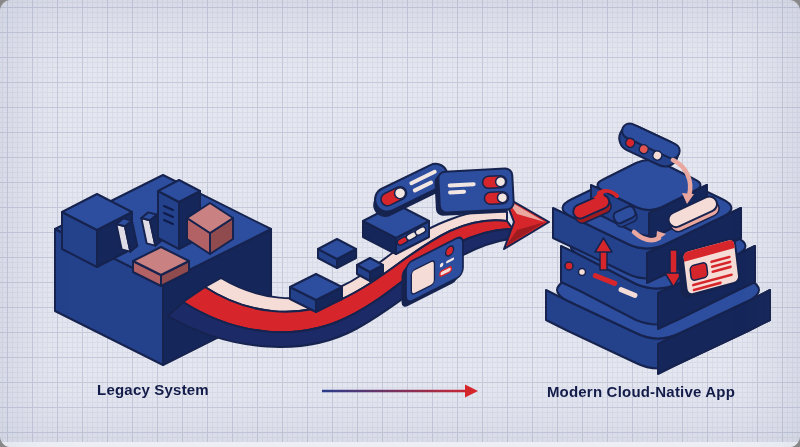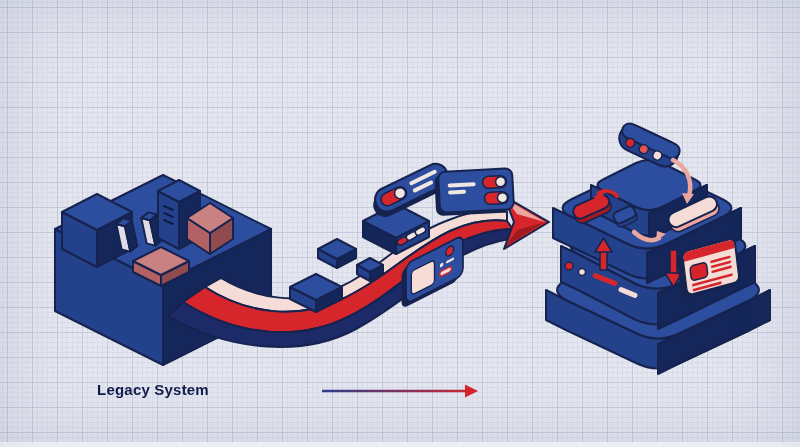--- a/index.html
+++ b/index.html
@@ -26,20 +26,21 @@
     position:relative;width:800px;height:447px;overflow:hidden;
     background-color:var(--bg);
     background-image:
       linear-gradient(var(--grid-major) 1px, transparent 1px),
       linear-gradient(90deg, var(--grid-major) 1px, transparent 1px),
       linear-gradient(var(--grid-minor) 1px, transparent 1px),
       linear-gradient(90deg, var(--grid-minor) 1px, transparent 1px);
     background-size:25px 25px,25px 25px,5px 5px,5px 5px;
     background-position:7px 7px,7px 7px,2px 2px,2px 2px;
     font-family:"Liberation Sans", sans-serif;
+    border-radius:11px;
   }
   .stage::after{content:"";position:absolute;inset:0;pointer-events:none;
     box-shadow:inset 0 0 70px rgba(90,100,140,.18);}
   .paper-edge{position:absolute;left:0;right:0;bottom:0;height:5px;background:var(--paper-edge);}
   svg{position:absolute;left:0;top:0;}
   .label{
     position:absolute;transform:translateX(-50%);
     color:var(--label);font-size:15px;font-weight:600;letter-spacing:.2px;white-space:nowrap;
   }
   
@@ -258,15 +259,16 @@
     </g>
 
     <g>
       <line x1="322" y1="391" x2="468" y2="391" stroke="url(#arrowGrad)" stroke-width="2.5"></line>
       <path class="red" d="M478,391 L465,384.5 L465,397.5 Z"></path>
     </g>
   </svg>
 
   <div class="label" style="left:153px; top:381px;">Legacy System</div>
 
+  <div class="label" style="left:641px; top:383px;">Modern Cloud-Native App</div>
 
   <div class="paper-edge"></div>
 </div>
 
 </body></html>

